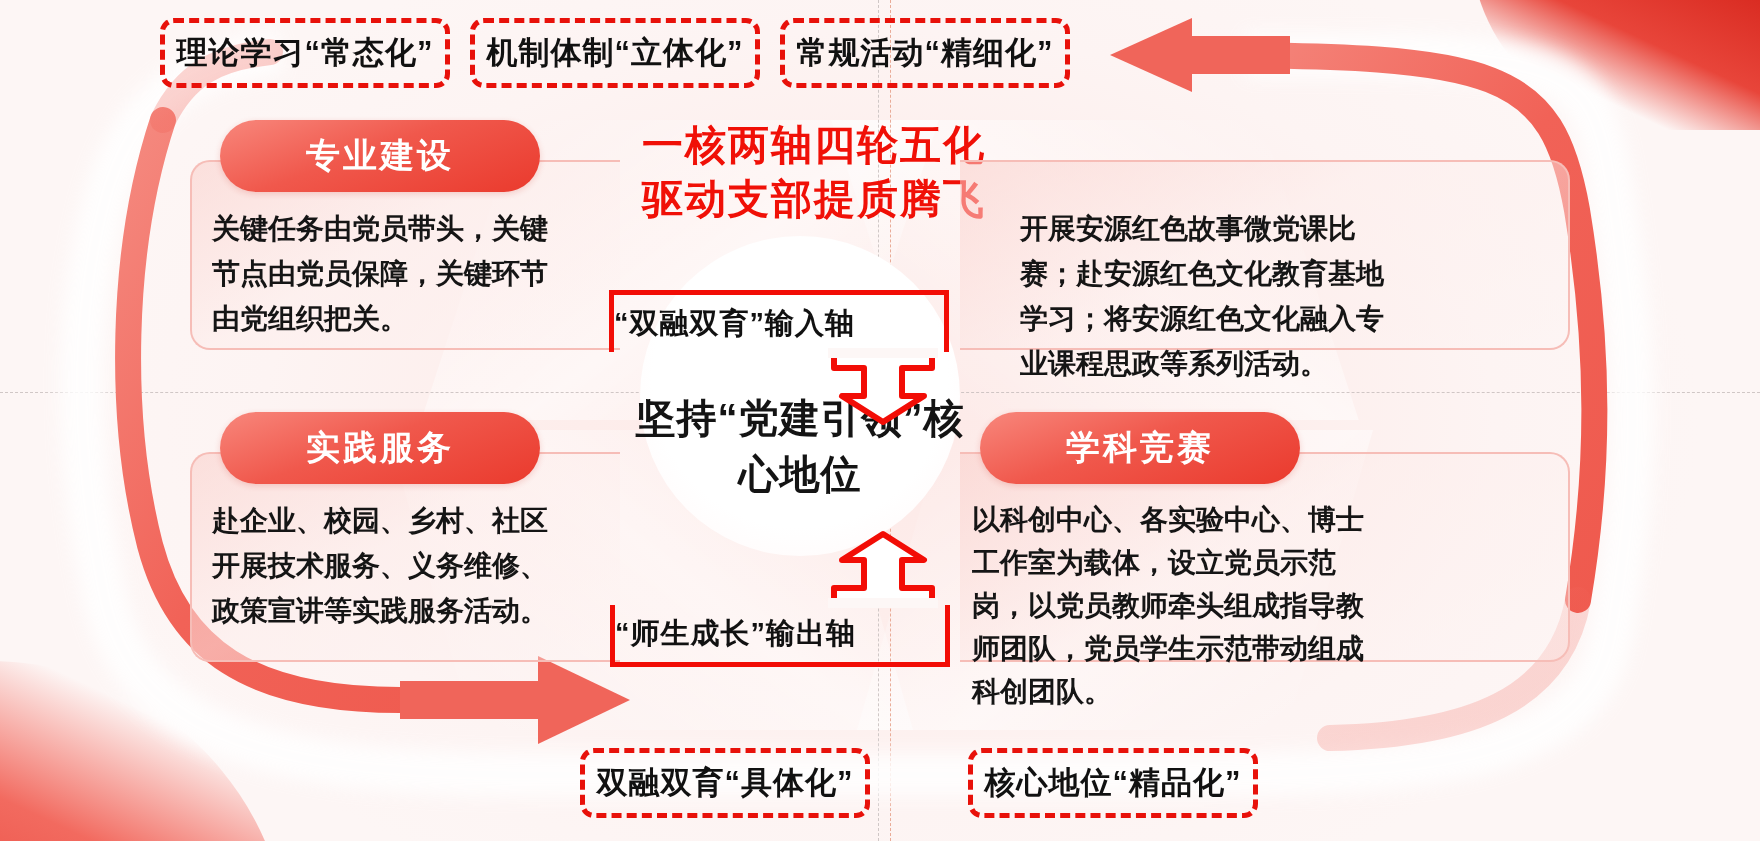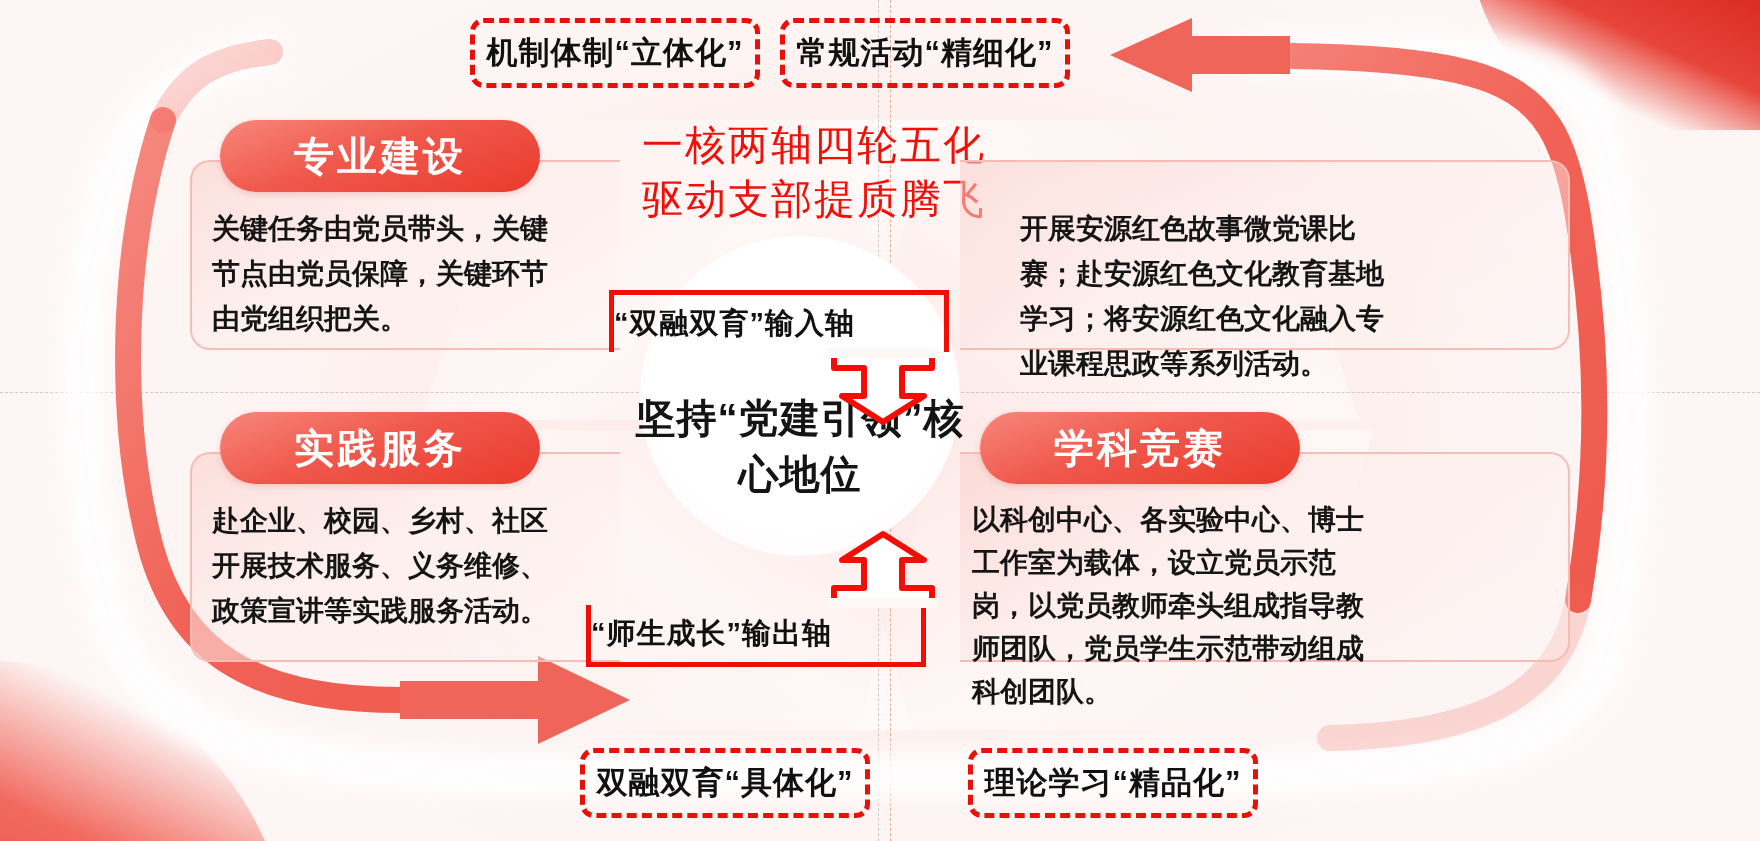--- a/index.html
+++ b/index.html
@@ -54,39 +54,39 @@
   .card{position:absolute;}
   .card .body{position:absolute;left:0;top:40px;width:100%;height:calc(100% - 40px);
       border:2px solid #f6bdb7;border-radius:20px;
       background:linear-gradient(150deg,rgba(250,205,200,.55) 0%,rgba(253,237,235,.55) 45%,rgba(253,245,244,.35) 100%);
       box-sizing:border-box;}
   .card .body.no-right{border-right:none;border-top-right-radius:0;border-bottom-right-radius:0;}
   .card .body.no-left{border-left:none;border-top-left-radius:0;border-bottom-left-radius:0;}
   .card .pill{position:absolute;top:0;height:72px;border-radius:40px;
       background:linear-gradient(160deg,#f8877c 0%,#f0584c 45%,#ea3a2d 100%);
       display:flex;align-items:center;justify-content:center;
-      color:#fff;font-size:40px;font-weight:bold;letter-spacing:3px;
+      color:#fff;font-size:34px;font-weight:bold;letter-spacing:3px;
       box-shadow:0 2px 6px rgba(200,40,30,.18);}
   .card .txt{position:absolute;left:0;right:0;top:86px;
       font-size:28px;line-height:45px;color:#151515;font-weight:bold;}
 
   
   .core-circle{position:absolute;left:640px;top:236px;width:320px;height:320px;border-radius:50%;
      background:radial-gradient(circle at 50% 45%,#ffffff 62%,#fffafa 84%,#fdf3f2 100%);}
   .core-text{position:absolute;left:620px;top:390px;width:360px;text-align:center;
      font-size:40px;line-height:56px;font-weight:bold;color:#141414;letter-spacing:1px;}
 
   .axis-box{position:absolute;border:5px solid #f20d06;box-sizing:border-box;
      display:flex;align-items:center;justify-content:flex-start;
      font-size:29px;font-weight:bold;color:#111;letter-spacing:1px;white-space:nowrap;}
   .axis-in{left:609px;top:290px;width:340px;height:62px;border-bottom:none;}
-  .axis-out{left:586px;top:605px;width:340px;height:62px;border-top:none;}
+  .axis-out{left:610px;top:605px;width:340px;height:62px;border-top:none;}
 
   .title{position:absolute;left:614px;top:118px;width:400px;text-align:center;
-     color:#f01007;font-weight:normal;font-size:41px;line-height:54px;letter-spacing:2px;}
+     color:#f01007;font-weight:bold;font-size:41px;line-height:54px;letter-spacing:2px;}
 </style>
 </head>
 <body>
 
 <div id="stage">
 
   <div class="bg-base"></div>
   <div class="bg-corner-tr"></div>
   <div class="bg-corner-bl"></div>
   <div class="ray ray-1"></div>
@@ -128,32 +128,35 @@
       <path d="M1190 36 L1190 74 L1290 74 L1290 36 Z" fill="#f0655a"></path>
       <path d="M1192 18 L1110 55 L1192 92 Z" fill="#f0655a"></path>
     </g>
 
     <g>
       <path d="M400 681 L400 719 L540 719 L540 681 Z" fill="#f0655a"></path>
       <path d="M538 656 L630 700 L538 744 Z" fill="#f0655a"></path>
     </g>
   </svg>
 
+  <div class="tag" style="left:160px;top:18px;width:280px;height:60px;font-size:31px;">
+    <span>理论学习“常态化”</span>
+  </div>
   <div class="tag" style="left:470px;top:18px;width:280px;height:60px;font-size:31px;">
     <span>机制体制“立体化”</span>
   </div>
   <div class="tag" style="left:780px;top:18px;width:280px;height:60px;font-size:31px;">
     <span>常规活动“精细化”</span>
   </div>
 
   <div class="tag" style="left:580px;top:748px;width:280px;height:60px;font-size:31px;">
     <span>双融双育“具体化”</span>
   </div>
   <div class="tag" style="left:968px;top:748px;width:280px;height:60px;font-size:31px;">
-    <span>理论学习“精品化”</span>
+    <span>核心地位“精品化”</span>
   </div>
 
   <div class="title">
     <div>一核两轴四轮五化</div>
     <div>驱动支部提质腾飞</div>
   </div>
 
   <div class="card" style="left:190px;top:120px;width:430px;height:230px;">
     <div class="body no-right"></div>
     <div class="pill" style="left:30px;width:320px;">

